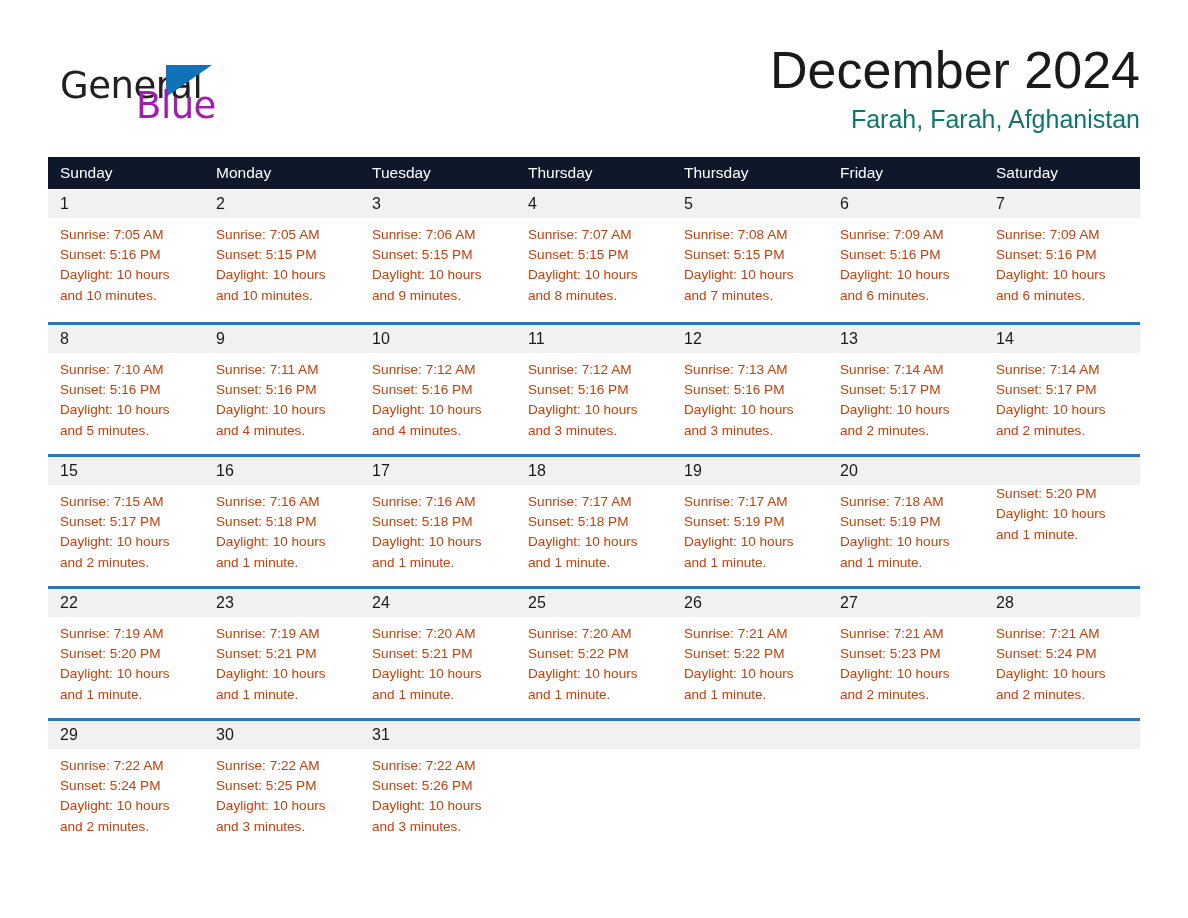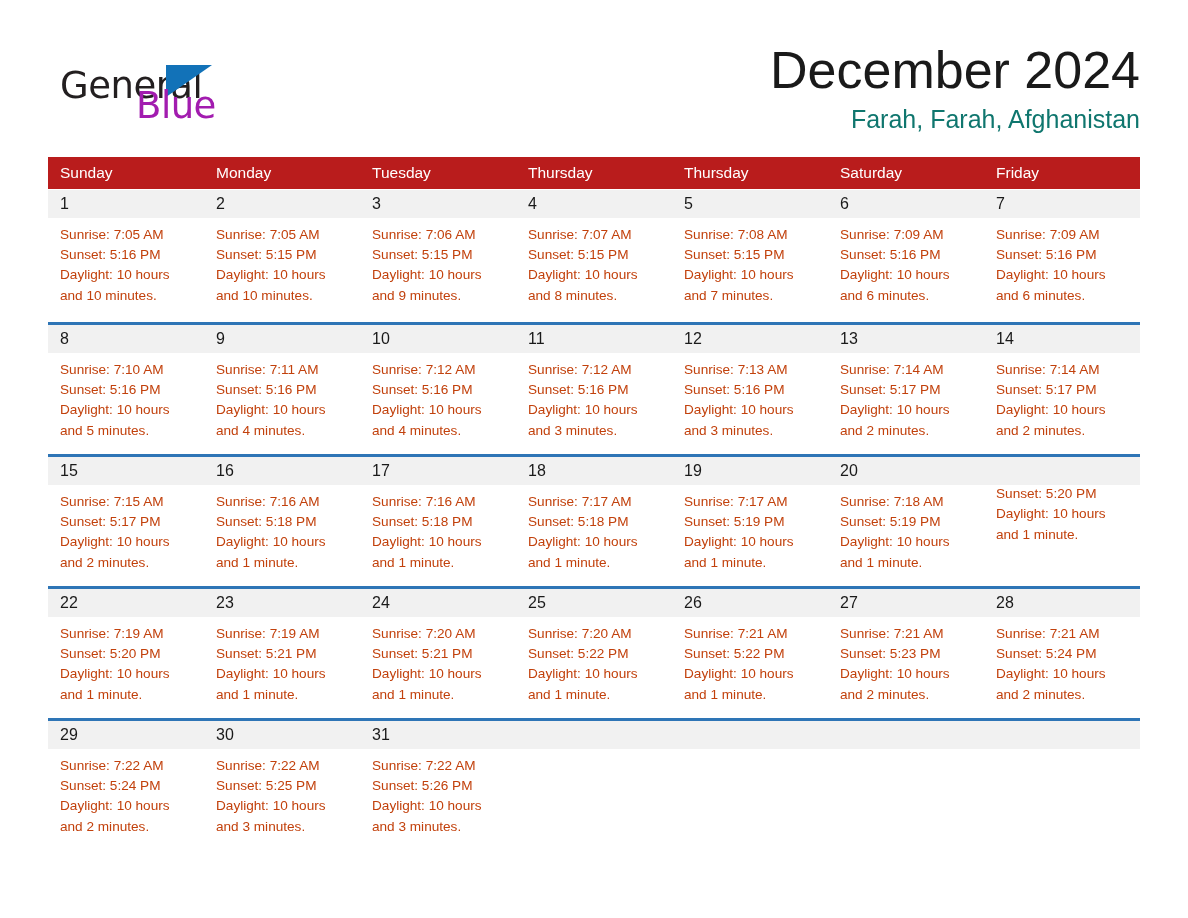--- a/index.html
+++ b/index.html
@@ -95,21 +95,21 @@
 
   
   .calendar {
     position: absolute;
     left: 48px;
     top: 157px;
     width: 1092px;
   }
   .weekday-row {
     display: flex;
-    background: #b91c1c;
+    background: #0f172a;
     height: 32px;
   }
   .weekday-cell {
     flex: 1 1 0;
     color: #ffffff;
     font-size: 15.5px;
     line-height: 32px;
     padding-left: 12px;
     box-sizing: border-box;
     white-space: nowrap;
@@ -180,22 +180,22 @@
 
   </div>
 
   <div class="calendar">
     <div class="weekday-row" id="weekday-row">
         <div class="weekday-cell">Sunday</div>
         <div class="weekday-cell">Monday</div>
         <div class="weekday-cell">Tuesday</div>
         <div class="weekday-cell">Thursday</div>
         <div class="weekday-cell">Thursday</div>
+        <div class="weekday-cell">Friday</div>
         <div class="weekday-cell">Saturday</div>
-        <div class="weekday-cell">Friday</div>
       </div>
     <div id="weeks-container">
         <div class="week-row first">
           <div class="day-cell">
             <div class="day-number-band"></div>
             <div class="day-number">1</div>
             <div class="day-info"><div>Sunrise: 7:05 AM</div><div>Sunset: 5:16 PM</div><div>Daylight: 10 hours and 10 minutes.</div></div>
           </div>
           <div class="day-cell">
             <div class="day-number-band"></div>

